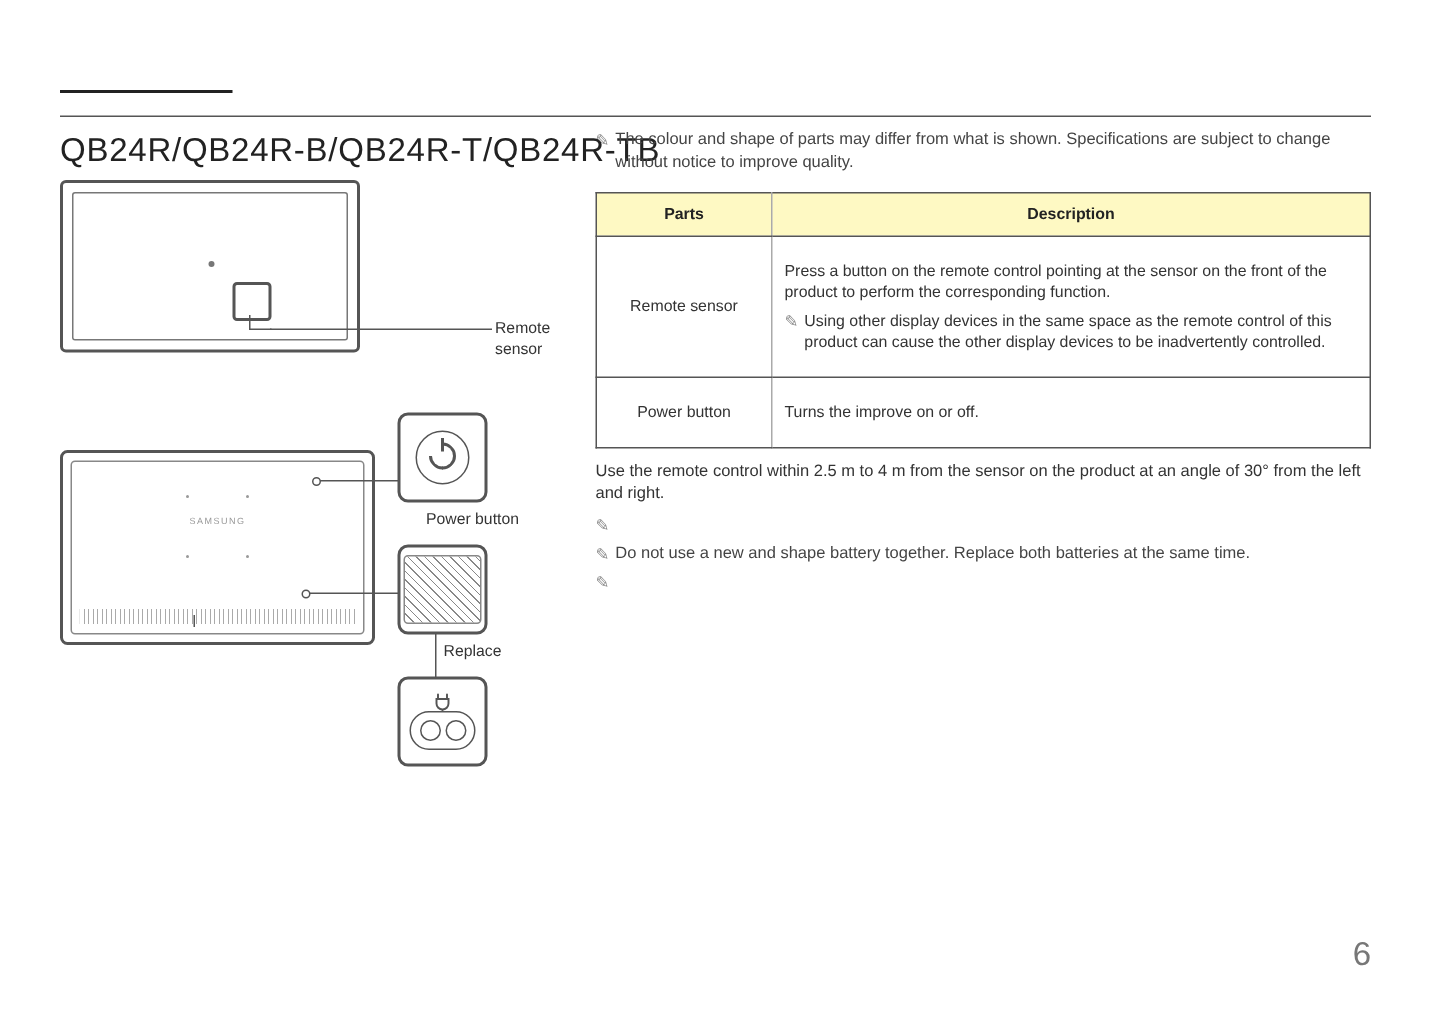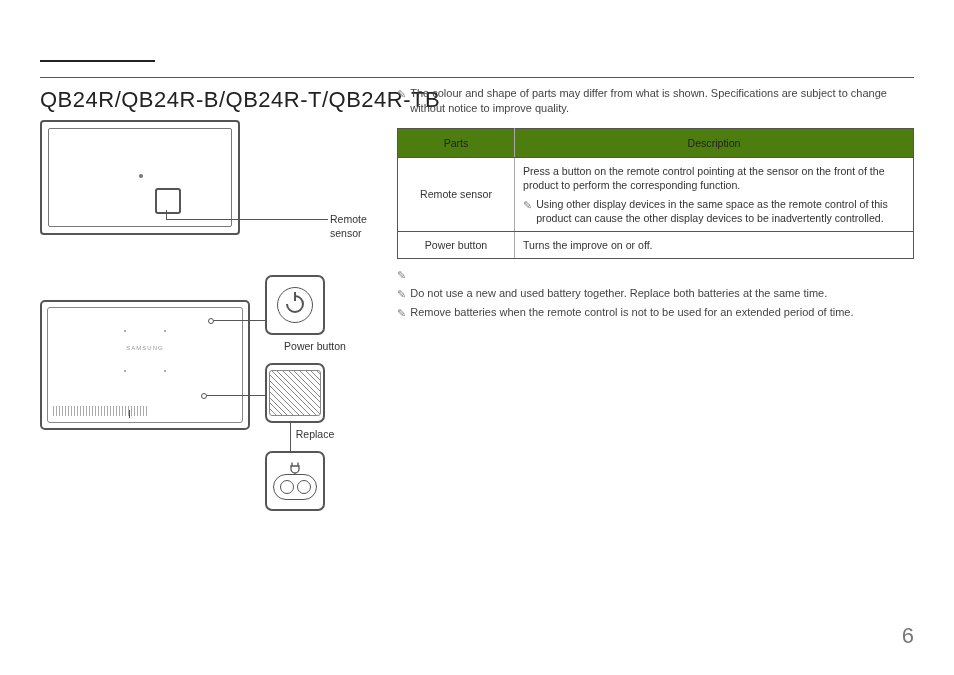--- a/index.html
+++ b/index.html
@@ -71,23 +71,23 @@
   .lead.ac-v { top:275px; left:250px; height:80px; border-width:0 0 0 1px; }
   .lead.ac-dot { top:273px; left:161px; width:4px; height:4px; border:1px solid #555; border-radius:50%; background:#fff; }
   .lead.spk-vu { top:290px; left:89px; height:8px; border-width:0 0 0 1px; }
 
   .pen { color:#888; font-size:11px; margin-right:4px; flex:0 0 auto; position:relative; top:1px; }
   .note { display:flex; margin:1px 0; }
   .note .txt { color:#444; }
   .intro { margin-bottom:12px; }
 
   table.parts { width:100%; border-collapse:collapse; font-size:10.6px; margin-bottom:8px; }
-  table.parts th { background:#4d7c0f; font-weight:400; color:#222; padding:7px 8px;
+  table.parts th { background:#fef9c3; font-weight:700; color:#222; padding:7px 8px;
     border:1px solid #555;text-align:center; }
-  table.parts td { border:1px solid #555; padding:6px 8px; vertical-align:top; }
+  table.parts td { border:1px solid #555; padding:16px 8px; vertical-align:top; }
   table.parts th.parts-h { width:100px; border-right:1px solid #aaa; }
   table.parts td.partname { text-align:center; border-right:1px solid #aaa; vertical-align:middle; }
   table.parts tr.toprow td { border-top:1px solid #555; }
   .cell-note { display:flex; margin-top:4px; }
 
   .usage { margin:6px 0 6px; color:#333; }
   .bullets .note { margin:4px 0; }
 
   .pagenum { position:absolute; right:40px; bottom:24px; font-size:22px; color:#777; font-weight:300; }
 </style>
@@ -176,29 +176,29 @@
           </div>
         </td>
       </tr>
       <tr>
         <td class="partname">Power button</td>
         <td>Turns the improve on or off.</td>
       </tr>
     </tbody>
   </table>
 
+  <div class="usage">Use the remote control within 2.5 m to 4 m from the sensor on the product at an angle of 30° from the left and right.</div>
 
   <div class="bullets">
     <div class="note">
       <span class="pen">✎</span>
     </div>
     <div class="note">
       <span class="pen">✎</span>
-      <span class="txt">Do not use a new and used battery together. Replace both batteries at the same time.</span>
+      <span class="txt">Do not use a new and shape battery together. Replace both batteries at the same time.</span>
     </div>
     <div class="note">
       <span class="pen">✎</span>
-      <span class="txt">Remove batteries when the remote control is not to be used for an extended period of time.</span>
     </div>
   </div>
 </div>
 
 <div class="pagenum">6</div>
 
 </body></html>

